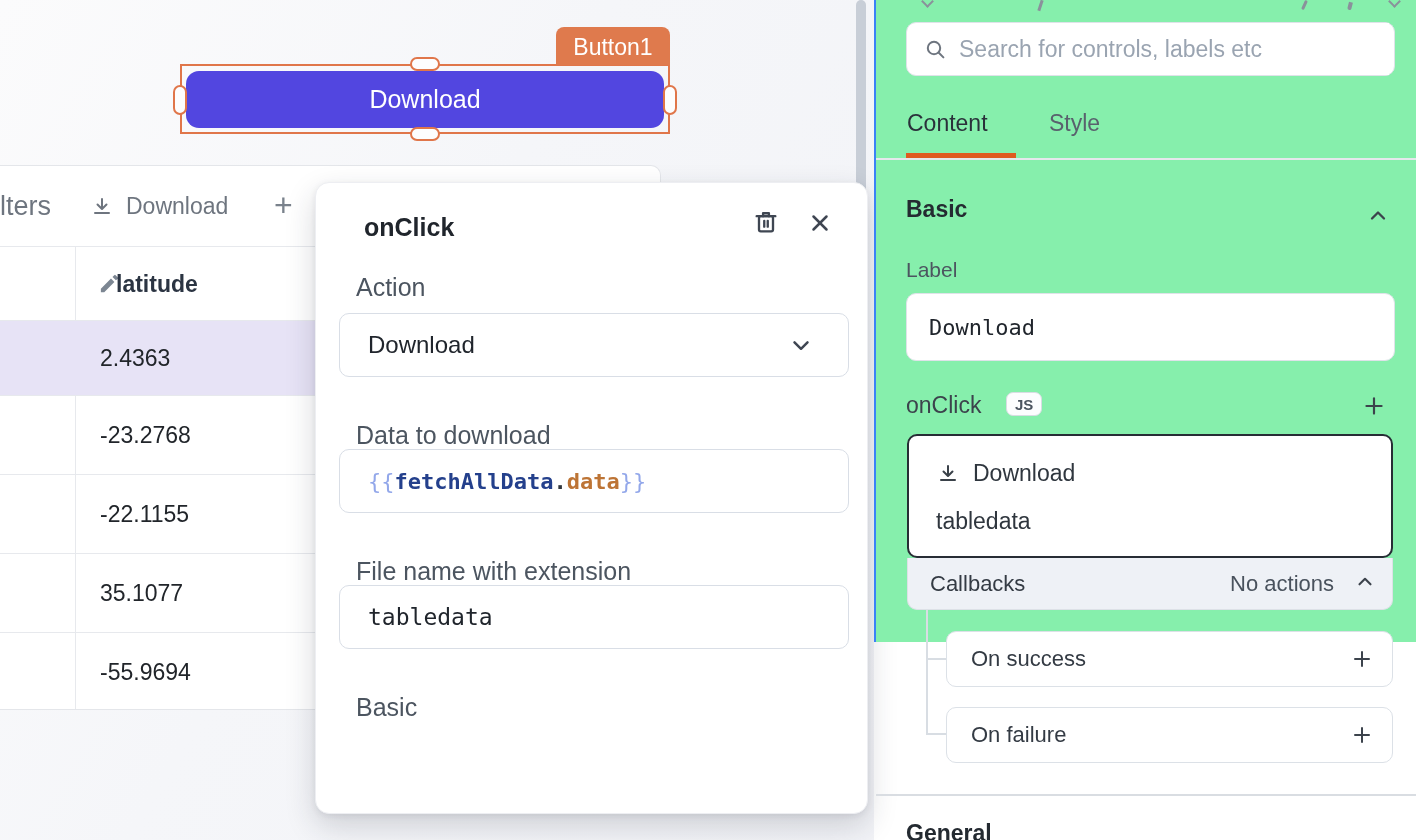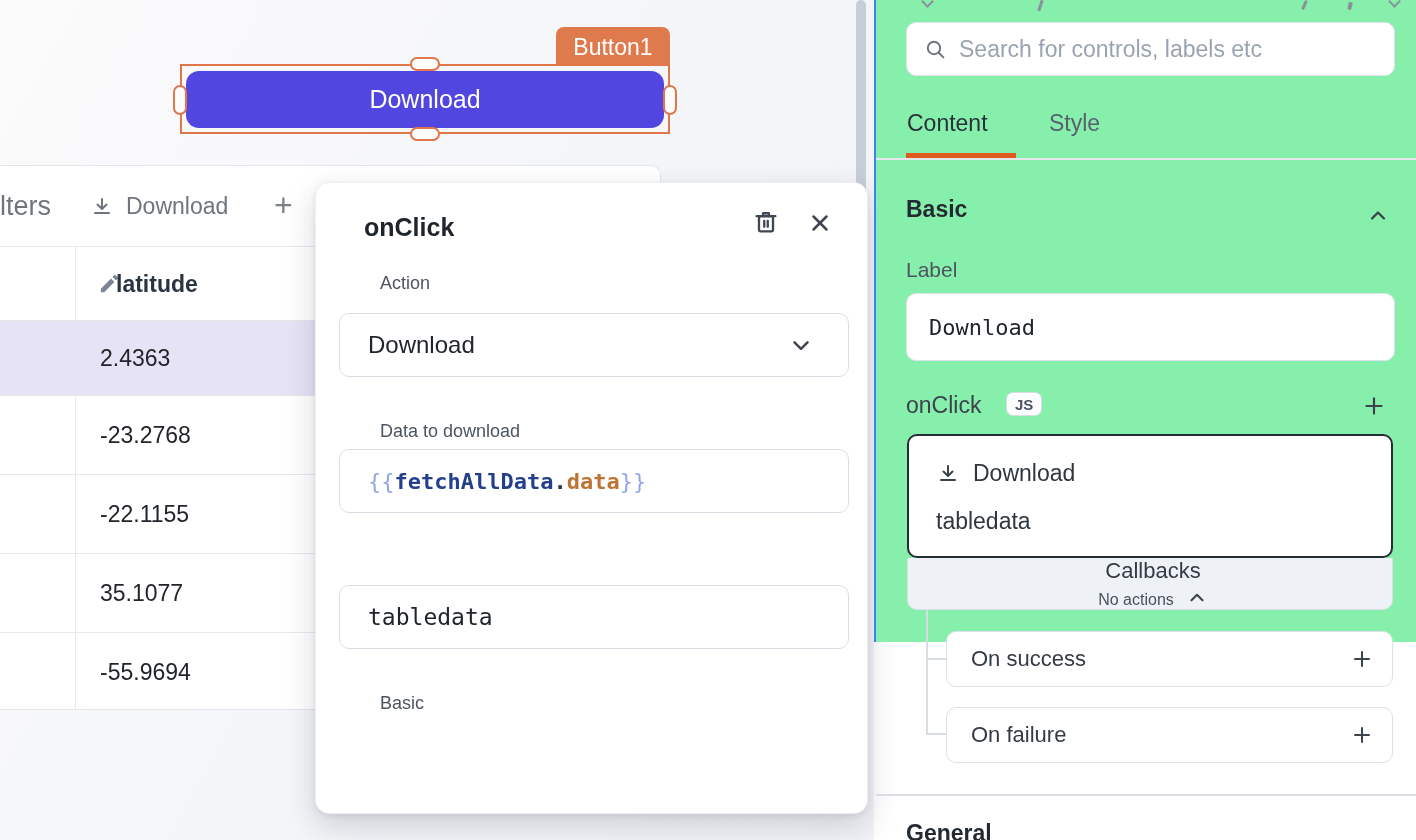--- a/index.html
+++ b/index.html
@@ -65,21 +65,21 @@
 
   
   .popup {
     position:absolute; left:315px; top:182px; width:553px; height:632px;
     background:#fff; border:1px solid #EDEEF2; border-radius:14px; z-index:6;
     box-shadow:0 12px 30px rgba(35,40,55,0.18), 0 2px 6px rgba(35,40,55,0.08);
   }
   .p-title { position:absolute; left:48px; top:30px; font-size:25px; font-weight:700; color:#20252C; }
   .p-trash { position:absolute; left:436px; top:25px; color:#3F4652; cursor:pointer; }
   .p-close { position:absolute; left:491px; top:27px; color:#3F4652; cursor:pointer; }
-  .p-label { position:absolute; left:64px; font-size:18px; color:#4C5560; }
+  .p-label { position:absolute; left:40px; font-size:25px; color:#4C5560; }
   .p-field {
     position:absolute; left:23px; width:510px; height:64px;
     border:1px solid #D9DEE6; border-radius:10px; background:#fff;
     display:flex; align-items:center; padding:0 34px 0 28px;
   }
   .p-select { justify-content:space-between; cursor:pointer; }
   .p-select .val { font-size:24px; color:#20252C; }
   .chev { color:#3F4652; }
   .code { font-family:"DejaVu Sans Mono", monospace; font-size:22px; }
   .tk-brace { color:#92A7EA; }
@@ -133,24 +133,24 @@
   .action-card {
     position:absolute; left:31px; top:434px; width:486px; height:124px;
     border:2px solid #272D35; border-radius:10px; background:#fff; cursor:pointer;
   }
   .ac-line1 { position:absolute; left:27px; top:24px; display:flex; align-items:center; gap:13px; color:#2F363E; font-size:23px; }
   .ac-line1 .ic { color:#3A4149; }
   .ac-line2 { position:absolute; left:27px; top:72px; color:#2F363E; font-size:23px; }
   .callbacks {
     position:absolute; left:31px; top:558px; width:486px; height:52px;
     background:#EEF1F6; border:1px solid #DDE1E7; border-top:none; border-radius:0 0 10px 10px;
-    display:flex; align-items:center; justify-content:space-between; padding:0 16px 0 22px; cursor:pointer;flex-direction:column;
+    display:flex; align-items:center; justify-content:space-between; padding:0 16px 0 22px; cursor:pointer;
   }
   .cb-label { font-size:22px; color:#343B44; }
-  .cb-right { display:flex; align-items:flex-end; gap:12px; font-size:16px; color:#49525D; }
+  .cb-right { display:flex; align-items:flex-start; gap:20px; font-size:22px; color:#49525D; }
   .conn { position:absolute; background:#D8DDE3; }
   .cb-item {
     position:absolute; left:70px; width:447px; height:56px;
     border:1px solid #DCE1E7; border-radius:10px; background:#fff;
     display:flex; align-items:center; justify-content:space-between; padding:0 18px 0 24px; cursor:pointer;
   }
   .cb-item .lbl { font-size:22px; color:#343B44; }
   .pane-divider { position:absolute; left:0; top:794px; width:542px; height:2px; background:#D9DDE2; }
 </style>
 </head>
@@ -246,20 +246,21 @@
 
     <div class="p-label" style="top:238px;">Data to download</div>
     <div class="p-field code" style="top:266px;">
       <span class="tk-brace">{{</span>
         <span class="tk-id">fetchAllData</span>
         <span class="tk-dot">.</span>
         <span class="tk-prop">data</span>
         <span class="tk-brace">}}</span>
     </div>
 
+    <div class="p-label" style="top:374px;">File name with extension</div>
     <input class="p-input" style="top: 402px;" value="tabledata">
 
     <div class="p-label" style="top:510px;">Basic</div>
   </div>
 
   <div class="pane">
 
     <span class="frag frag-chev" style="left:47px; top:-3px;"></span>
     <span class="frag" style="left:163px; top:0; width:3px; height:11px; transform:rotate(18deg);"></span>
     <span class="frag" style="left:427px; top:0; width:3px; height:10px; transform:rotate(24deg); border-radius:2px;"></span>

